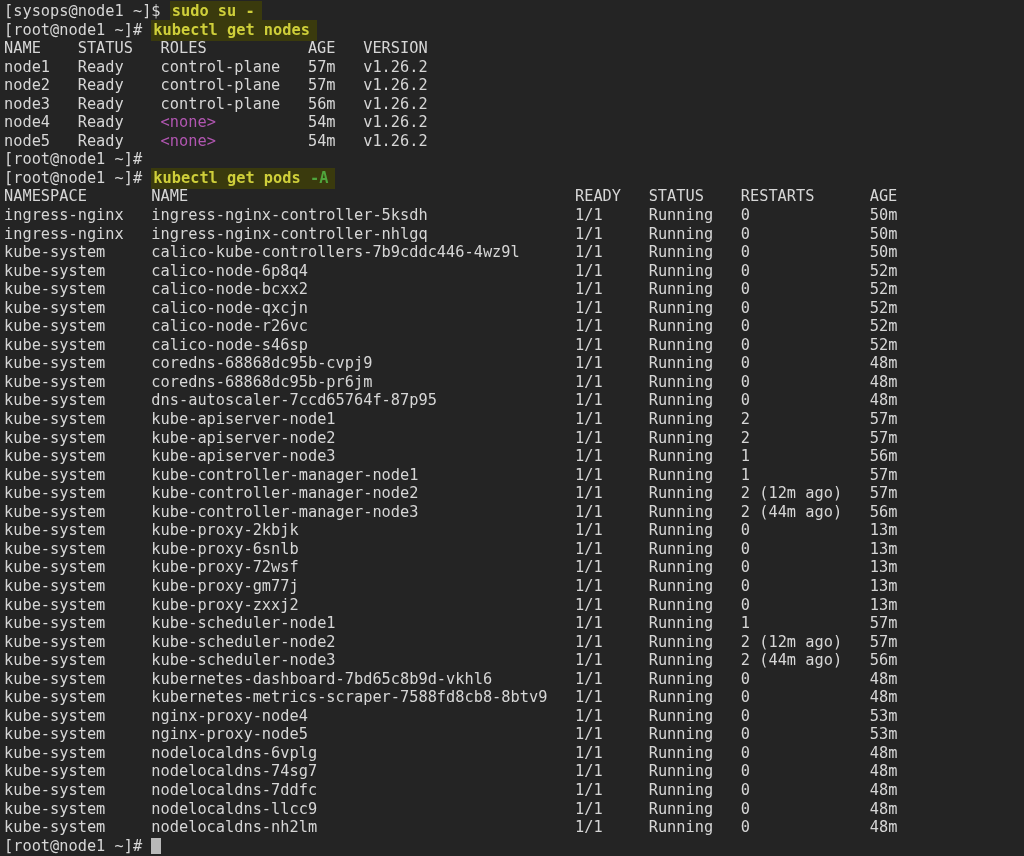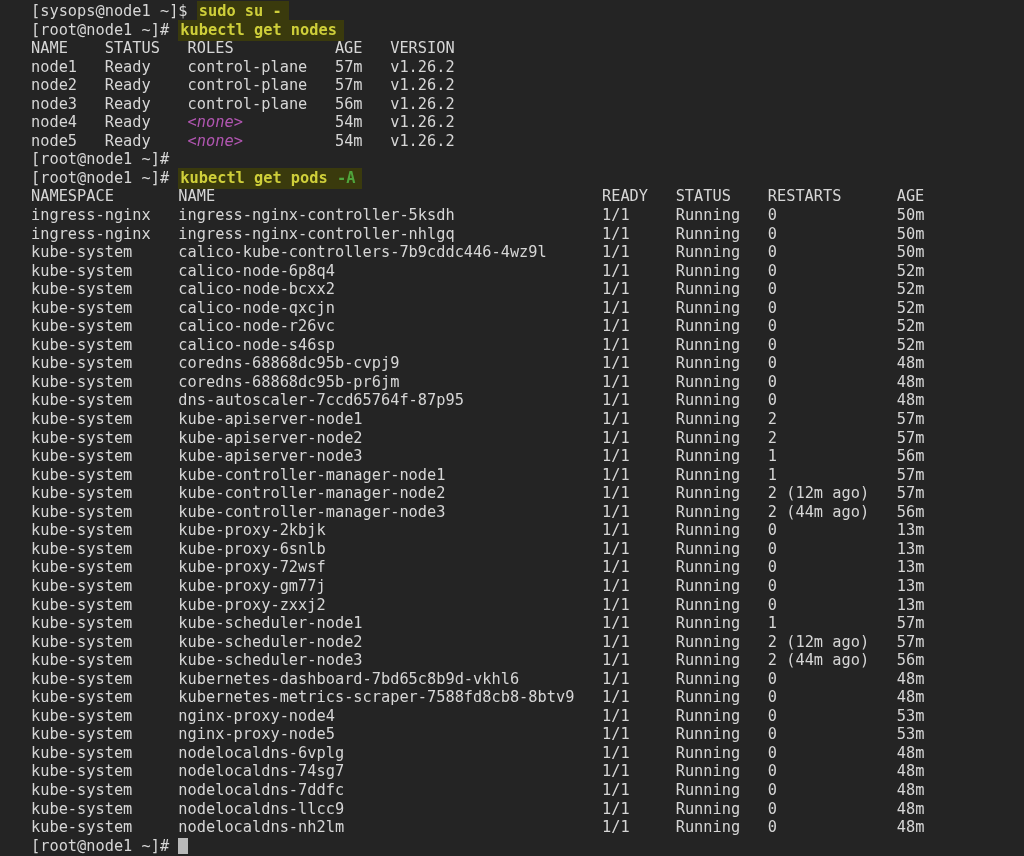--- a/index.html
+++ b/index.html
@@ -8,21 +8,20 @@
     width: 1024px;
     height: 856px;
     overflow: hidden;
     background: var(--bg, #242424);
   }
   .terminal {
     width: 1024px;
     height: 856px;
     background: var(--bg, #242424);
     box-sizing: border-box;
-    padding-left: 27px;
   }
   .screen {
     margin: 0;
     padding: 2px 0 0 4px;
     font-family: "DejaVu Sans Mono", "Liberation Mono", monospace;
     font-size: 15.3px;
     color: var(--fg, #d6d6d6);
   }
   .line {
     white-space: pre;
@@ -30,21 +29,21 @@
     line-height: 18.55px;
   }
   .prompt { color: var(--fg, #d6d6d6); }
   .hl {
     background: var(--hlbg, #3a3a0d);
     padding: 1px 7px 2px 2px;
     font-weight: bold;
   }
   .yellow { color: var(--yellow, #cfcf3a); }
   .green  { color: var(--green,  #4fa53c); }
-  .magenta{ color: var(--magenta,#b156b1); font-style: italic; }
+  .magenta{ color: var(--magenta,#b156b1); }
   .cursor {
     display: inline-block;
     width: 9.2px;
     height: 16px;
     background: var(--cursor, #b9b9b9);
     vertical-align: -3px;
   }
 </style>
 </head>
 <body>

